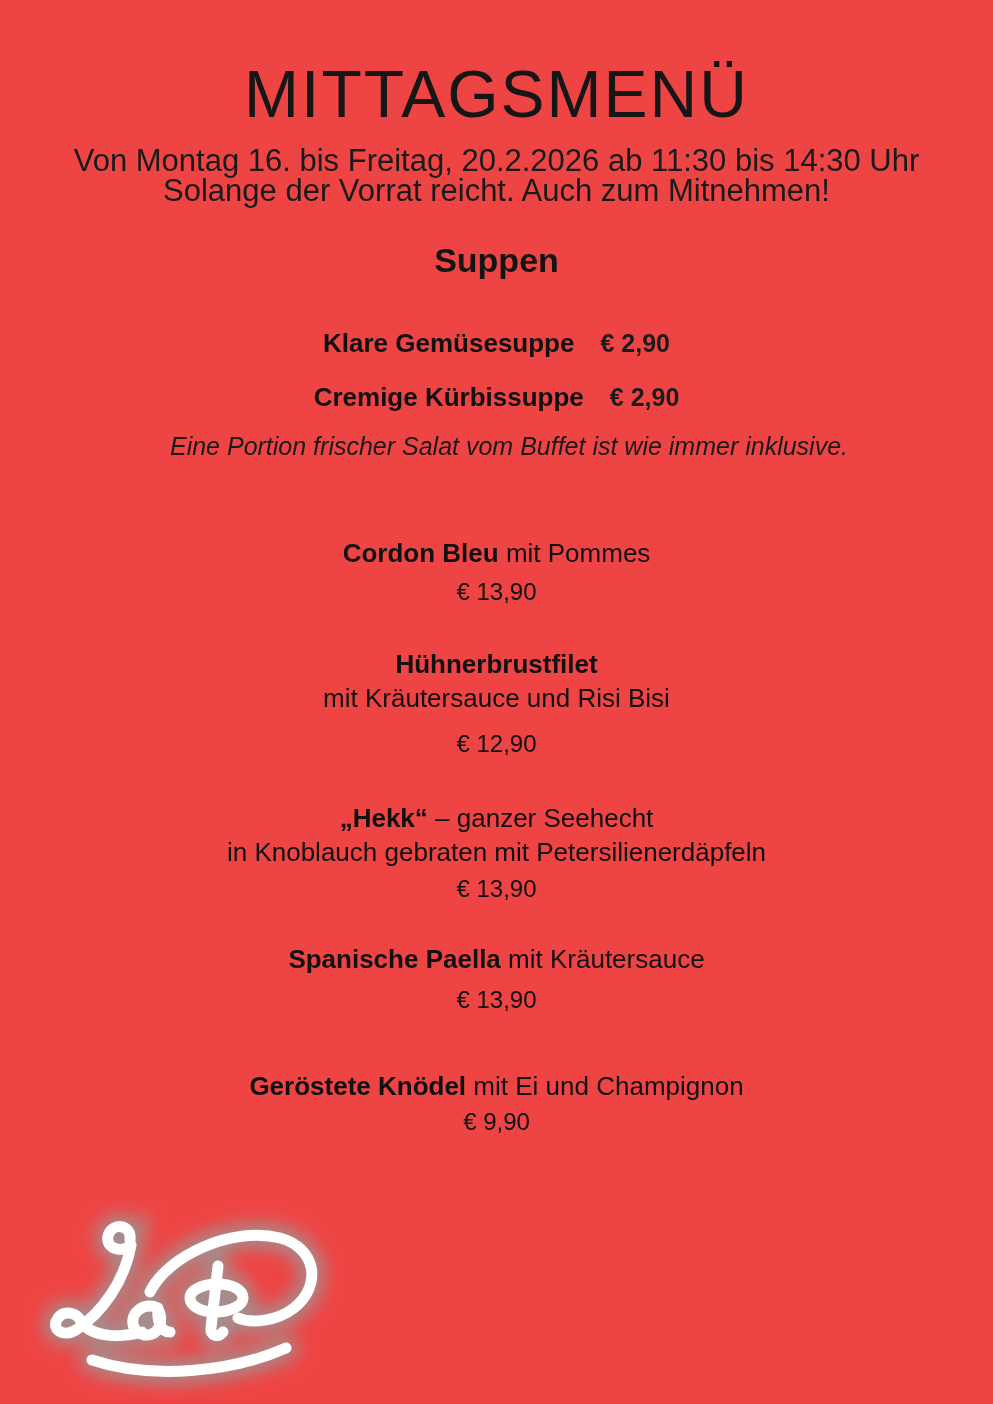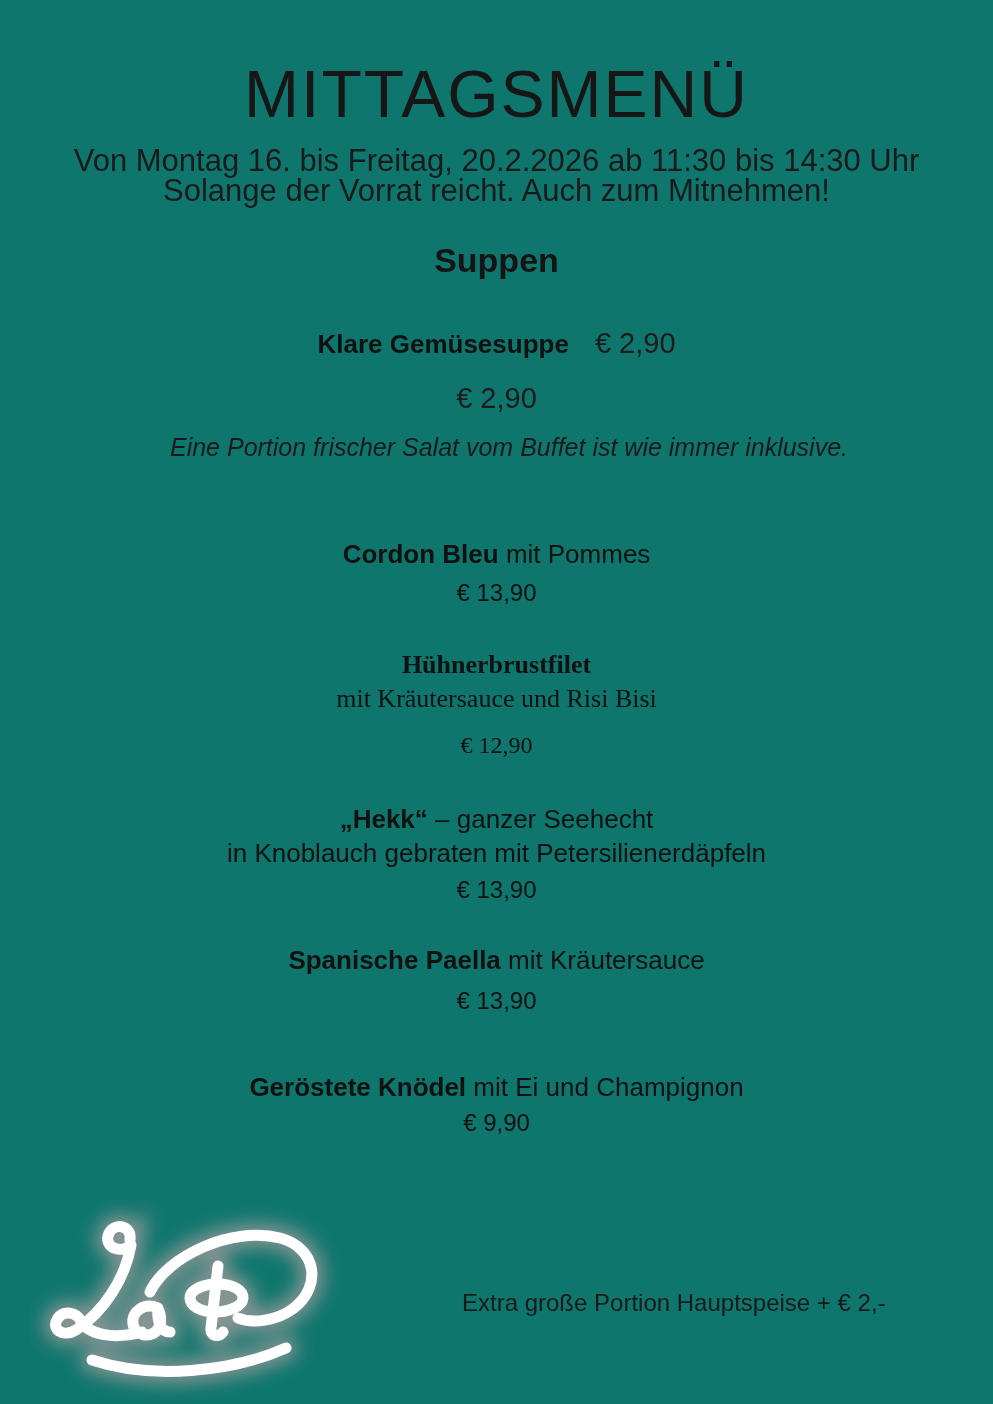--- a/index.html
+++ b/index.html
@@ -1,19 +1,19 @@
 <!DOCTYPE html>
 <html><head>
 <meta charset="utf-8">
 <style>
   html,body{margin:0;padding:0;background:#ffffff;}
   .page{
     position:relative;
     width:993px;height:1404px;
-    background:#0f766e;
+    background:#ef4444;
     font-family:"Liberation Sans", sans-serif;
     color:#111111;
     overflow:hidden;
   }
   .title{
     margin:0;padding-top:58px;
     font-size:66px;line-height:72px;
     font-weight:400;letter-spacing:2px;
     text-align:center;color:#161616;
   }
@@ -24,31 +24,31 @@
   }
   .h-suppen{margin-top:30px;}
   .h-haupt{margin-top:38px;}
   .soup-row{
     display:flex;justify-content:center;align-items:baseline;gap:26px;
     font-size:26px;line-height:34px;
   }
   .soup-row.first{margin-top:42px;}
   .soup-row.second{margin-top:20px;}
   .item-name{font-weight:700;}
-  .price{font-weight:400;font-size:29px;color:#1c1c1c;}
+  .price{font-weight:700;font-size:25px;color:#1c1c1c;}
   .note{
     margin-top:16px;text-align:center;
     font-style:italic;font-size:25px;line-height:32px;color:#1a1a1a;padding-left:25px;
   }
   .dish{text-align:center;font-size:26px;line-height:34px;}
   .dish .dish-rest{font-weight:400;margin-left:0.28em;}
   .dish .desc2{font-weight:400;}
   .dish .price-line{font-size:24px;}
   .d1{margin-top:74px;} .d1 .price-line{margin-top:5px;}
-  .d2{margin-top:38px;font-family:Liberation Serif, serif;} .d2 .price-line{margin-top:12px;}
+  .d2{margin-top:38px;} .d2 .price-line{margin-top:12px;}
   .d3{margin-top:40px;} .d3 .price-line{margin-top:3px;}
   .d4{margin-top:36px;} .d4 .price-line{margin-top:7px;}
   .d5{margin-top:52px;} .d5 .price-line{margin-top:2px;}
   .logo{
     position:absolute;left:30px;top:1200px;width:316px;height:200px;
   }
   .extra-note{
     position:absolute;left:462px;top:1288px;
     font-size:24px;line-height:30px;color:#1a1a1a;white-space:nowrap;
   }
@@ -66,20 +66,21 @@
   </div>
 
   <h2 class="section-heading h-suppen">Suppen</h2>
 
   <div class="soup-row first">
     <span class="item-name">Klare Gemüsesuppe</span>
     <span class="price">€ 2,90</span>
   </div>
 
   <div class="soup-row second">
+    <span class="item-name">Cremige Kürbissuppe</span>
     <span class="price">€ 2,90</span>
   </div>
 
 
   <div class="note">Eine Portion frischer Salat vom Buffet ist wie immer inklusive.</div>
 
   <div class="dish d1">
     <div>
       <span class="item-name">Cordon Bleu</span><span class="dish-rest">mit Pommes</span>
     </div>
@@ -137,15 +138,14 @@
         <path d="M100,40 C102,24 82,22 78,36 C75,48 92,54 101,45 C95,80 73,112 46,130 C33,138 20,129 28,118 C34,110 46,112 51,121 C58,134 82,140 112,132"></path>
         <path d="M128,108 C114,102 101,112 103,124 C105,136 121,139 128,129 C132,123 131,114 128,109 C127,120 130,132 140,132"></path>
         <path d="M120,92 C137,56 202,26 250,38 C287,48 292,86 264,108 C247,121 222,124 208,118"></path>
         <path d="M160,98 C160,90 173,84 187,84 C203,84 213,90 213,98 C213,106 199,112 185,112 C171,112 160,106 160,98"></path>
         <path d="M188,66 L181,128 C180,136 188,138 193,132"></path>
         <path d="M62,160 C122,180 202,172 256,148"></path>
       </g>
     </svg>
   </div>
 
-  <div class="extra-note">Extra große Portion Hauptspeise + € 2,-</div>
 
 </div>
 
 </body></html>

